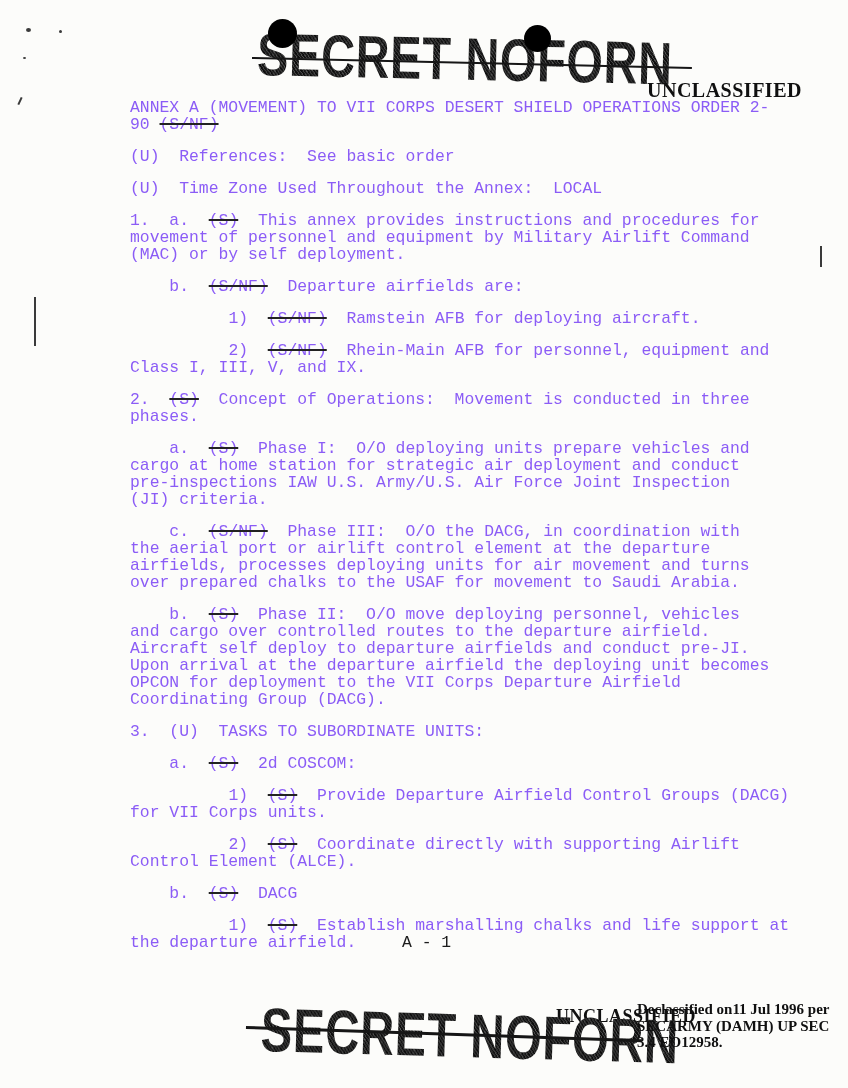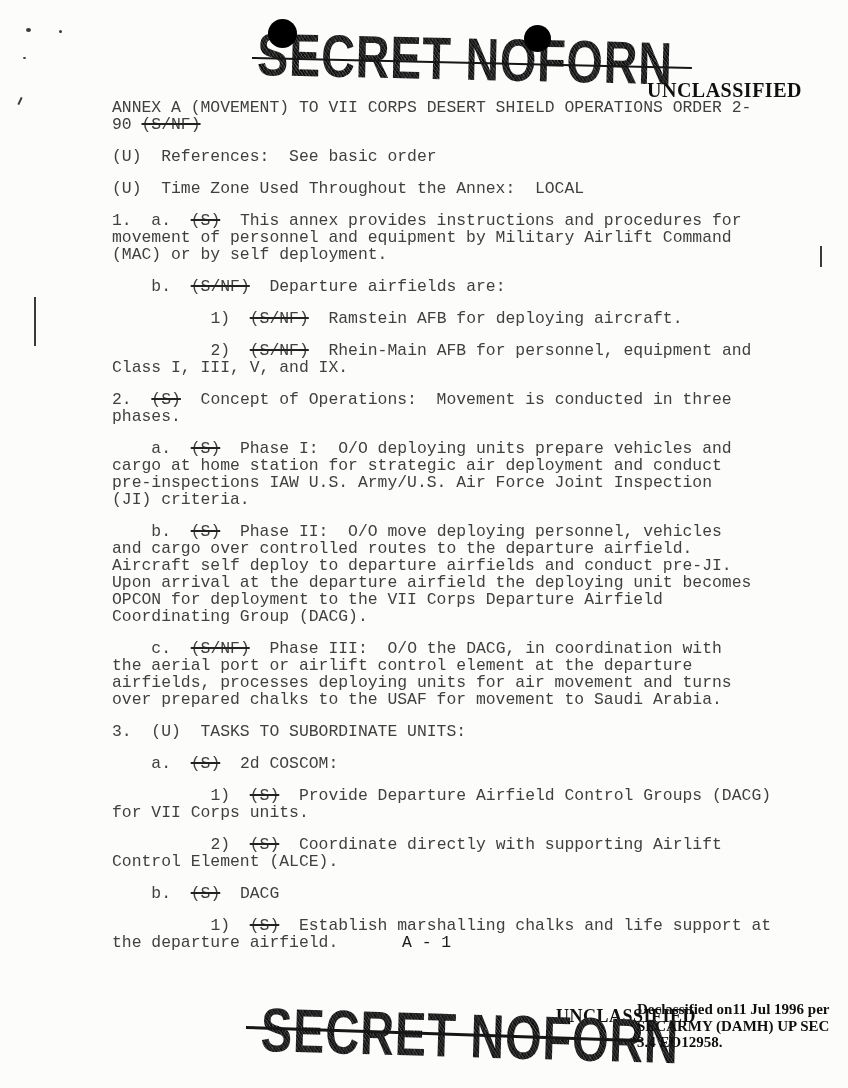--- a/index.html
+++ b/index.html
@@ -7,24 +7,24 @@
     position:relative; width:848px; height:1088px;
     background:#fcfcfa; overflow:hidden;
     font-family:"Liberation Mono", monospace;
     color:#1b1b1b;
   }
   
   .doc-body {
     position:absolute; left:112px; top:99px; width:710px;
   }
   .para {
-    margin:0 0 15px 0;
+    margin:0 0 15px 18px;
     white-space:pre-wrap;
     font:16.4px/17px "Liberation Mono", monospace;
-    color:#404040;
+    color:#8b5cf6;
   }
   .struck {
     text-decoration:line-through;
     text-decoration-thickness:2px;
     text-decoration-color:#222;
   }
   
   .stamp {
     position:absolute;
     font-family:"Liberation Sans", sans-serif;
@@ -89,30 +89,30 @@
       <p class="para"><span>    b.  </span><span class="struck">(S/NF)</span><span>  Departure airfields are:</span></p>
       <p class="para"><span>          1)  </span><span class="struck">(S/NF)</span><span>  Ramstein AFB for deploying aircraft.</span></p>
       <p class="para"><span>          2)  </span><span class="struck">(S/NF)</span><span>  Rhein-Main AFB for personnel, equipment and
 Class I, III, V, and IX.</span></p>
       <p class="para"><span>2.  </span><span class="struck">(S)</span><span>  Concept of Operations:  Movement is conducted in three
 phases.</span></p>
       <p class="para"><span>    a.  </span><span class="struck">(S)</span><span>  Phase I:  O/O deploying units prepare vehicles and
 cargo at home station for strategic air deployment and conduct
 pre-inspections IAW U.S. Army/U.S. Air Force Joint Inspection
 (JI) criteria.</span></p>
+      <p class="para"><span>    c.  </span><span class="struck">(S/NF)</span><span>  Phase III:  O/O the DACG, in coordination with
+the aerial port or airlift control element at the departure
+airfields, processes deploying units for air movement and turns
+over prepared chalks to the USAF for movement to Saudi Arabia.</span></p>
       <p class="para"><span>    b.  </span><span class="struck">(S)</span><span>  Phase II:  O/O move deploying personnel, vehicles
 and cargo over controlled routes to the departure airfield.
 Aircraft self deploy to departure airfields and conduct pre-JI.
 Upon arrival at the departure airfield the deploying unit becomes
 OPCON for deployment to the VII Corps Departure Airfield
 Coordinating Group (DACG).</span></p>
-      <p class="para"><span>    c.  </span><span class="struck">(S/NF)</span><span>  Phase III:  O/O the DACG, in coordination with
-the aerial port or airlift control element at the departure
-airfields, processes deploying units for air movement and turns
-over prepared chalks to the USAF for movement to Saudi Arabia.</span></p>
       <p class="para"><span>3.  (U)  TASKS TO SUBORDINATE UNITS:</span></p>
       <p class="para"><span>    a.  </span><span class="struck">(S)</span><span>  2d COSCOM:</span></p>
       <p class="para"><span>          1)  </span><span class="struck">(S)</span><span>  Provide Departure Airfield Control Groups (DACG)
 for VII Corps units.</span></p>
       <p class="para"><span>          2)  </span><span class="struck">(S)</span><span>  Coordinate directly with supporting Airlift
 Control Element (ALCE).</span></p>
       <p class="para"><span>    b.  </span><span class="struck">(S)</span><span>  DACG</span></p>
       <p class="para"><span>          1)  </span><span class="struck">(S)</span><span>  Establish marshalling chalks and life support at
 the departure airfield.</span></p>
     </div>

